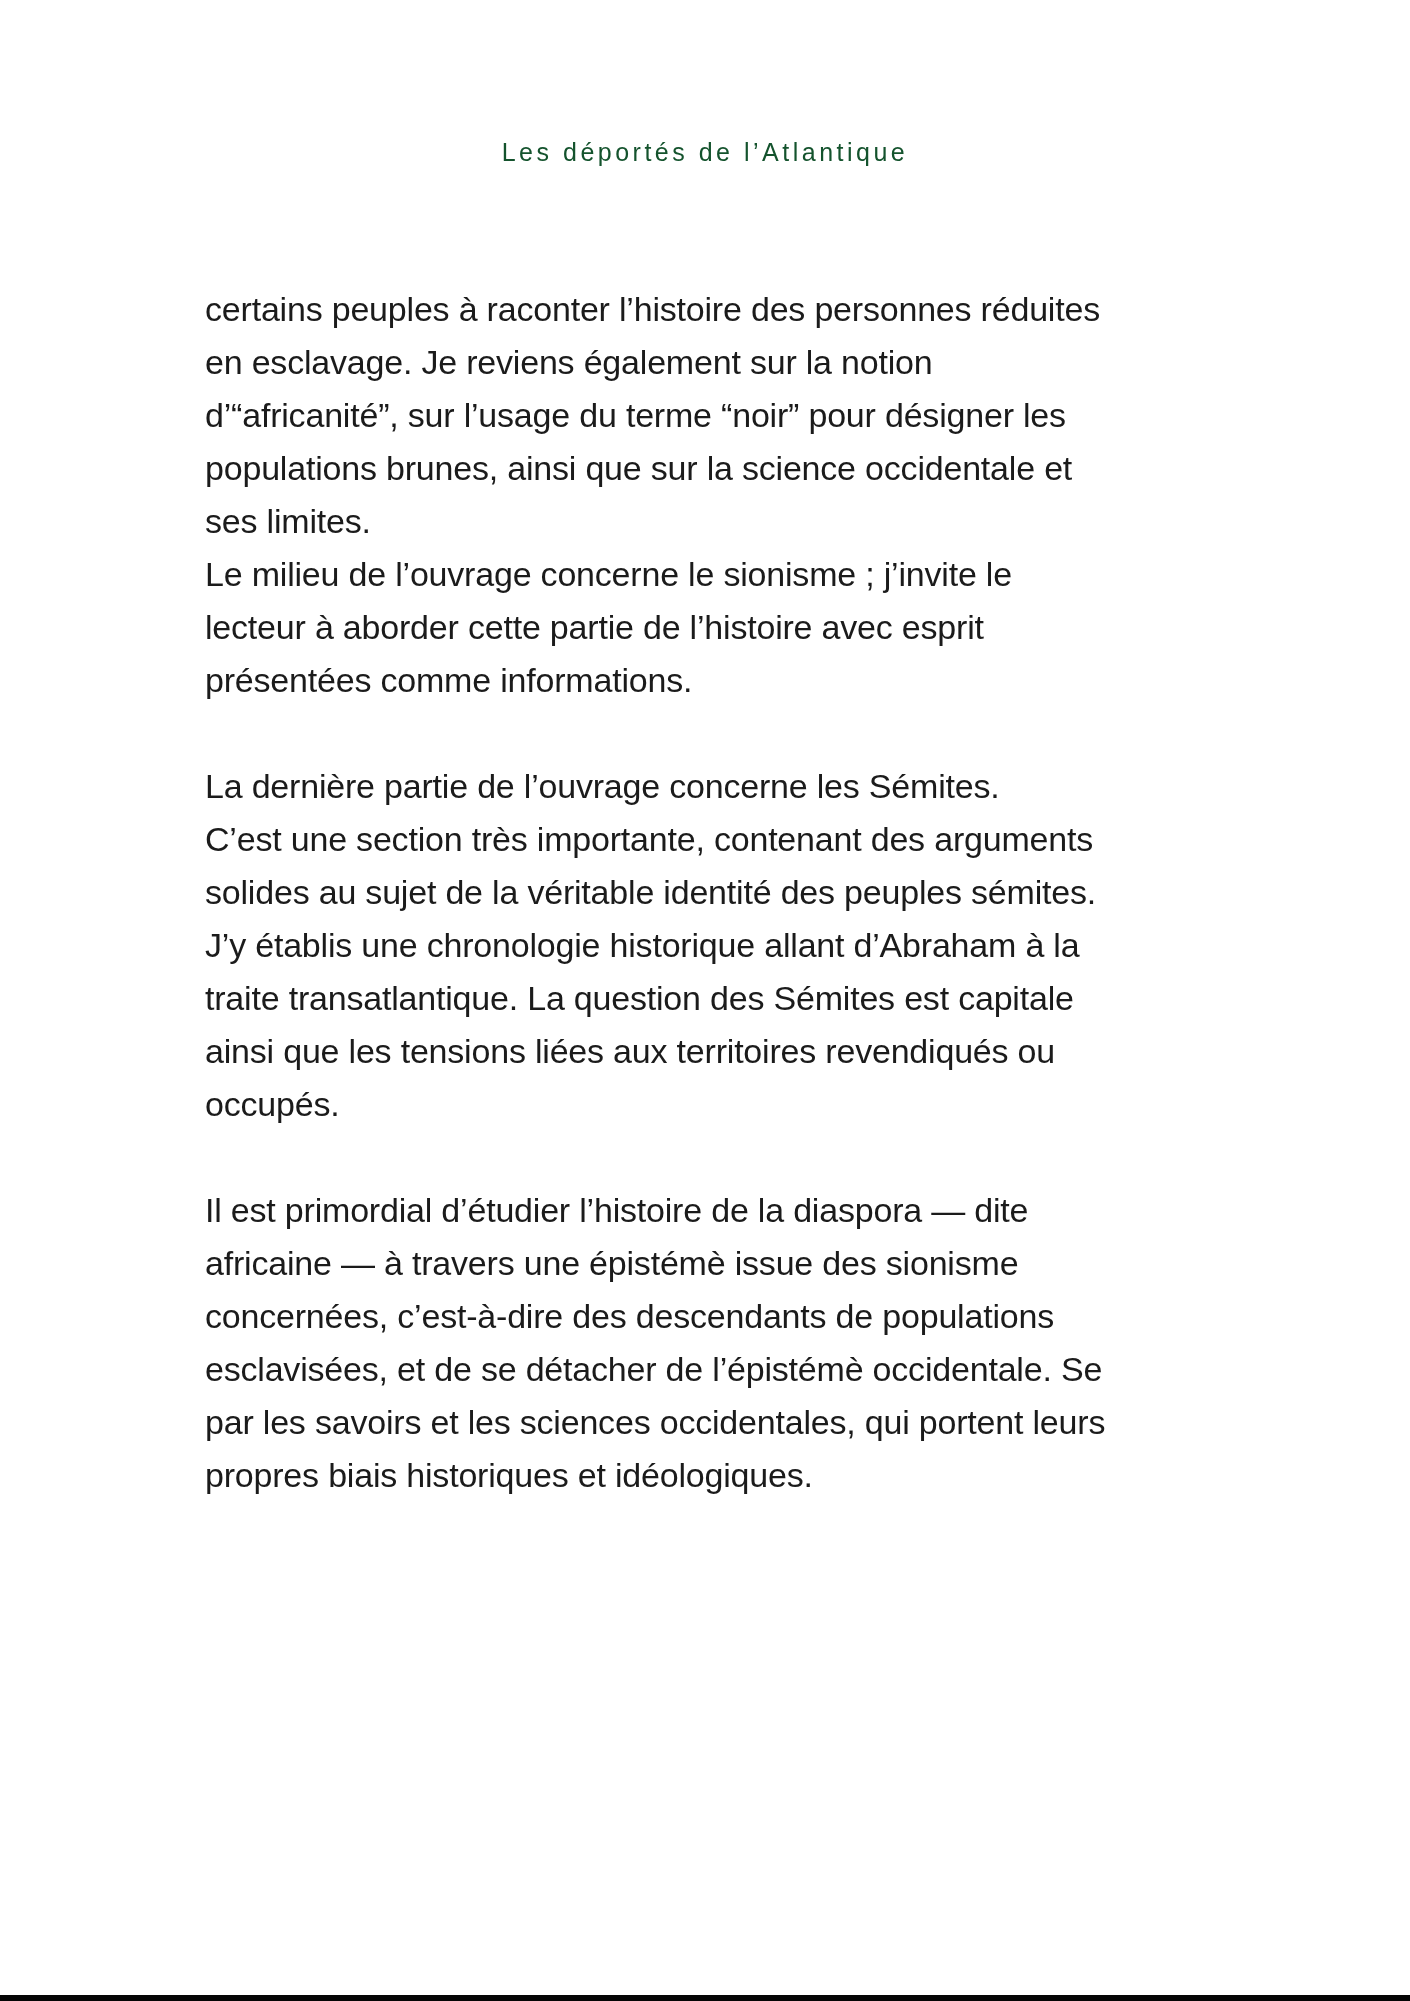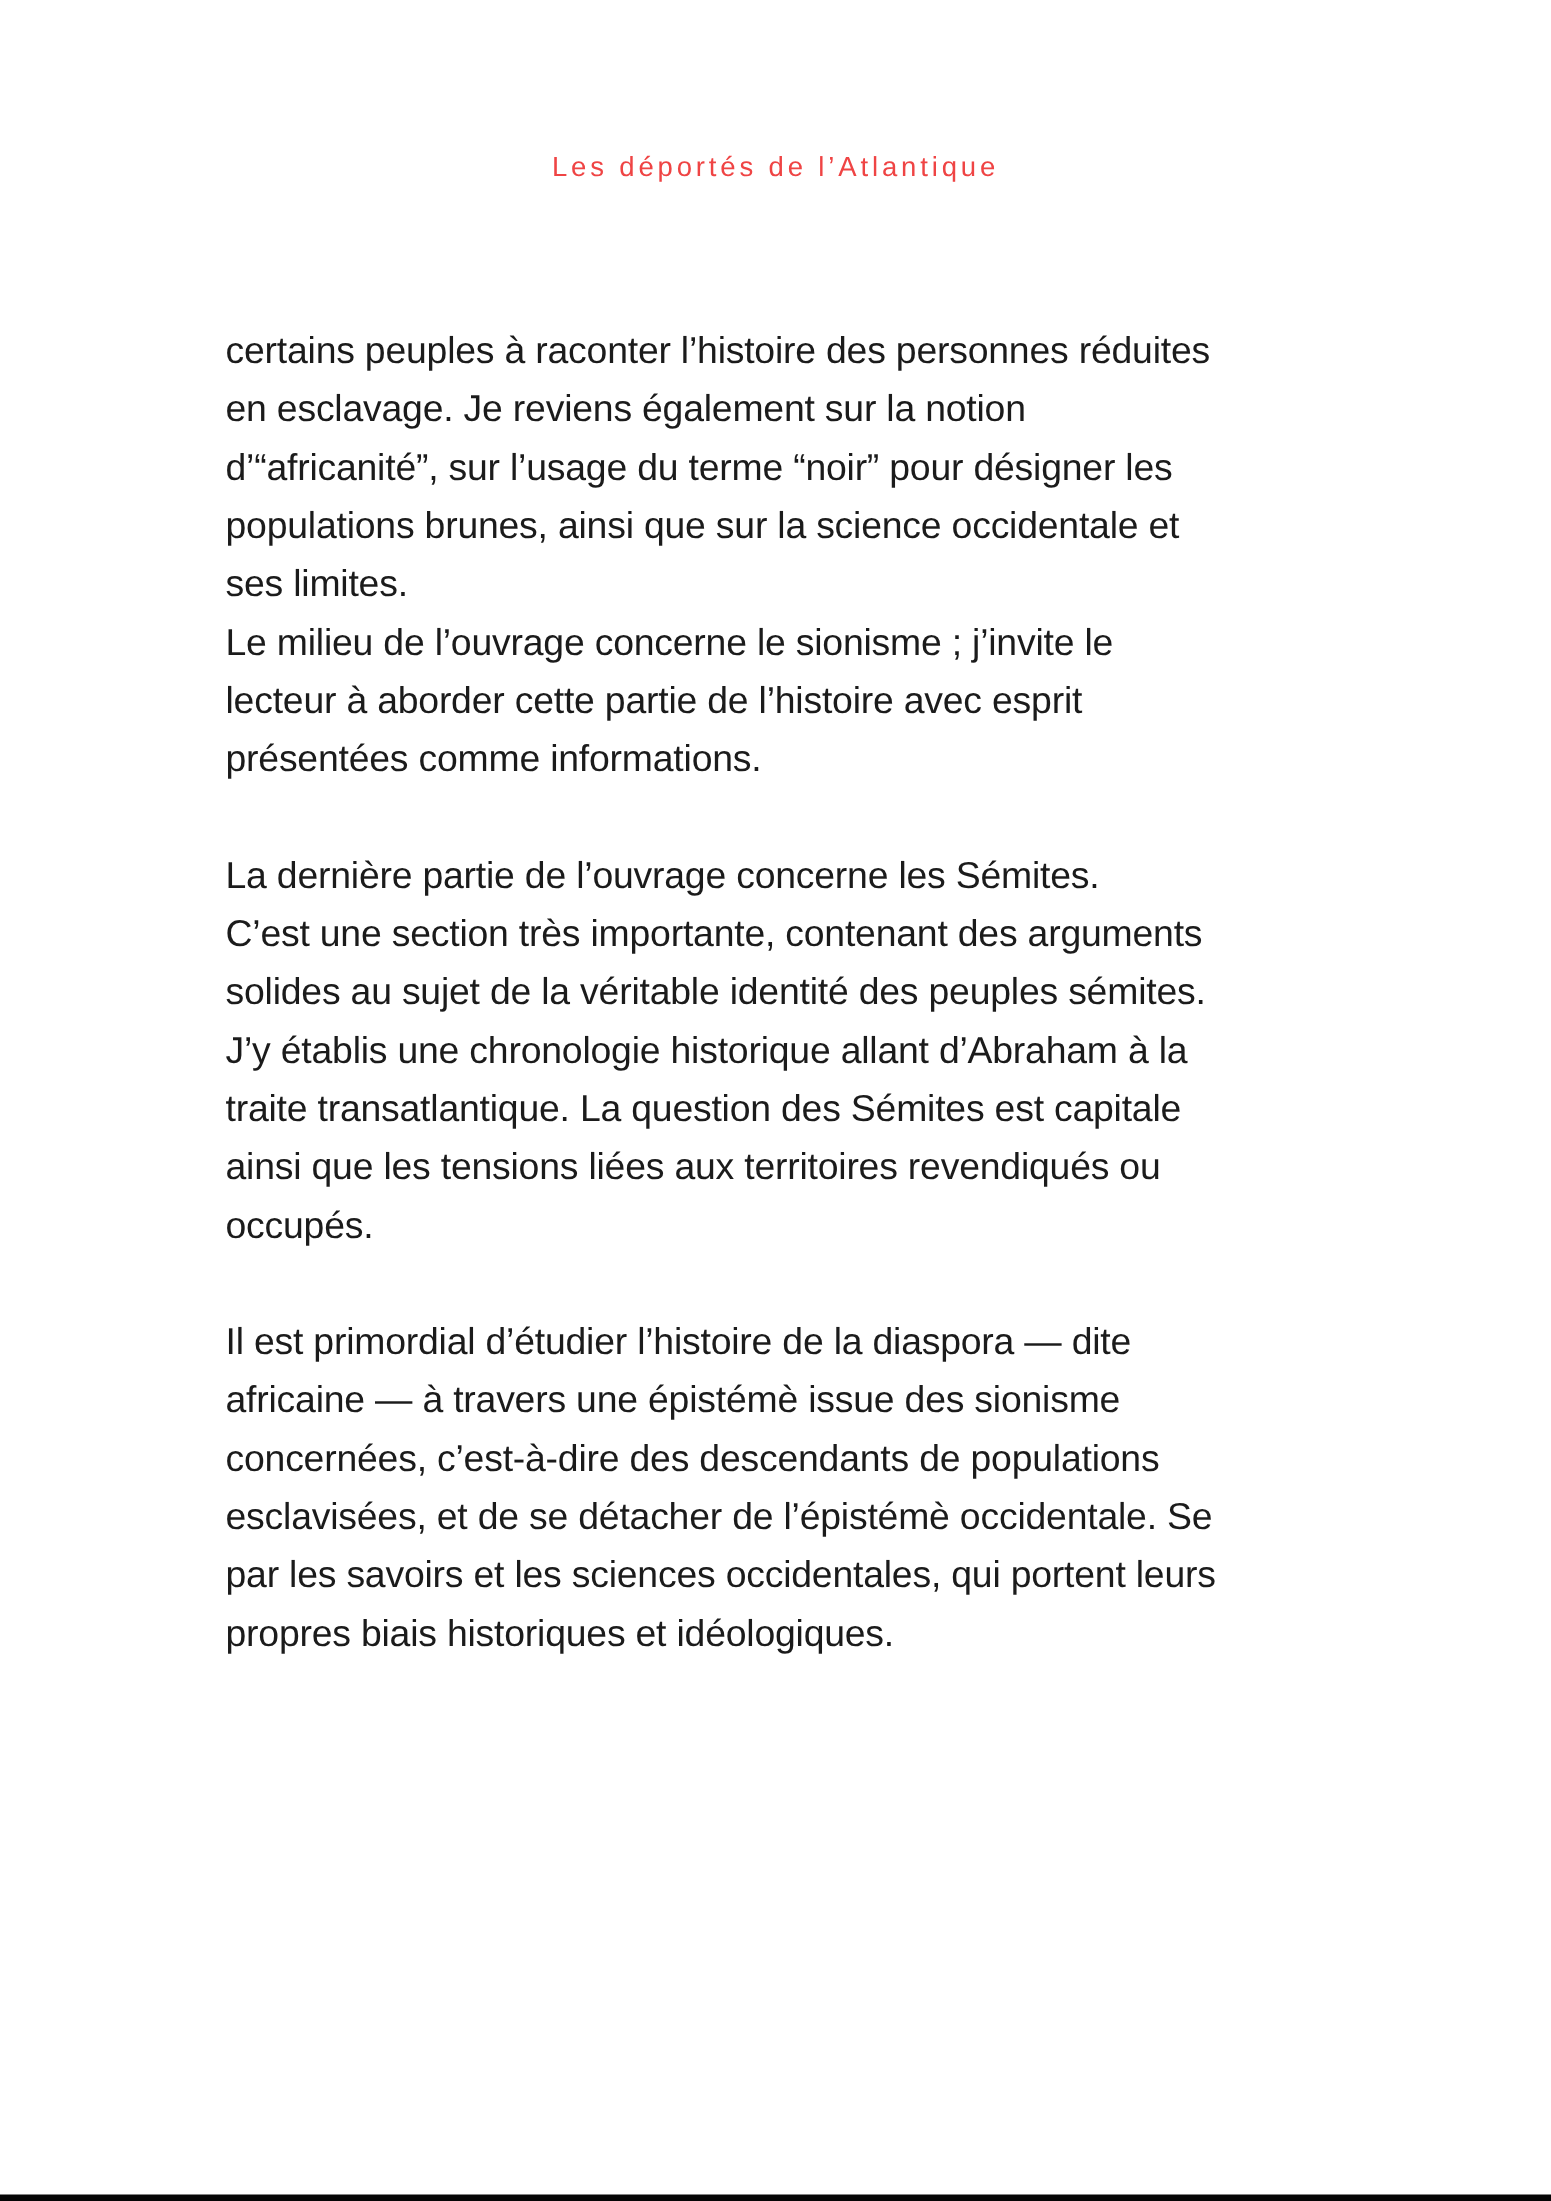--- a/index.html
+++ b/index.html
@@ -17,30 +17,30 @@
     color: #1b1b1b;
   }
   .page-title {
     position: absolute;
     top: 138px;
     left: 0;
     width: 100%;
     text-align: center;
     font-size: 25px;
     letter-spacing: 3.5px;
-    color: #ef4444;
+    color: #14532d;
     white-space: pre;
   }
   .body-text {
     position: absolute;
     top: 283px;
     left: 205px;
   }
   .paragraph {
-    margin: 10px 0 53px 0;
+    margin: 0 0 53px 0;
   }
   .paragraph:last-child {
     margin-bottom: 0;
   }
   .text-line {
     font-size: 34px;
     line-height: 53px;
     white-space: pre;
     letter-spacing: -0.2px;
   }

